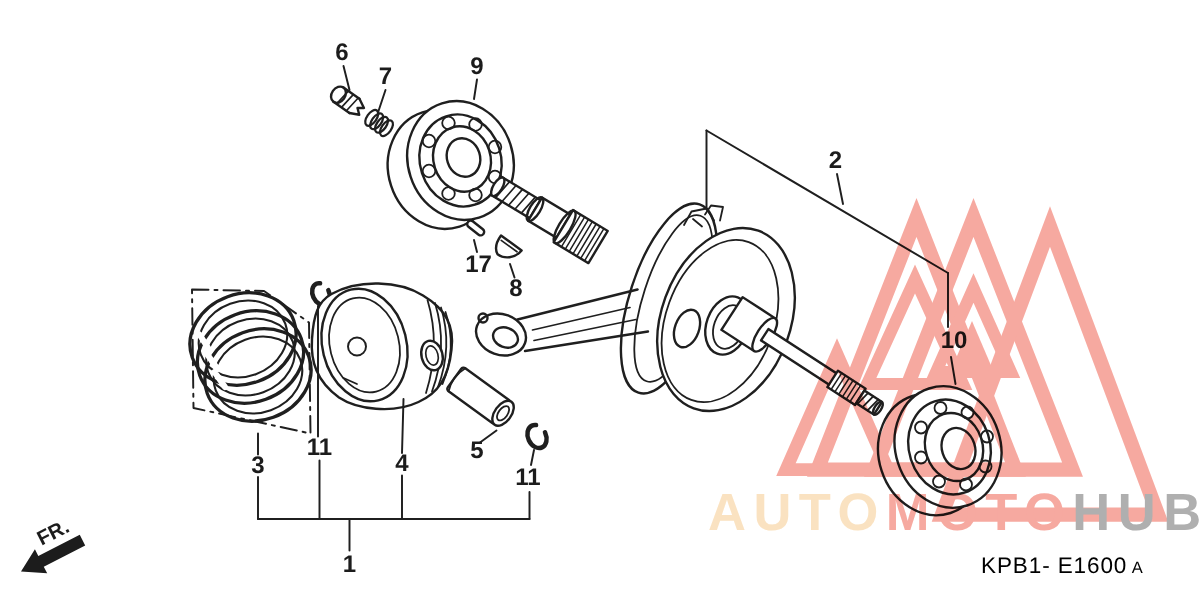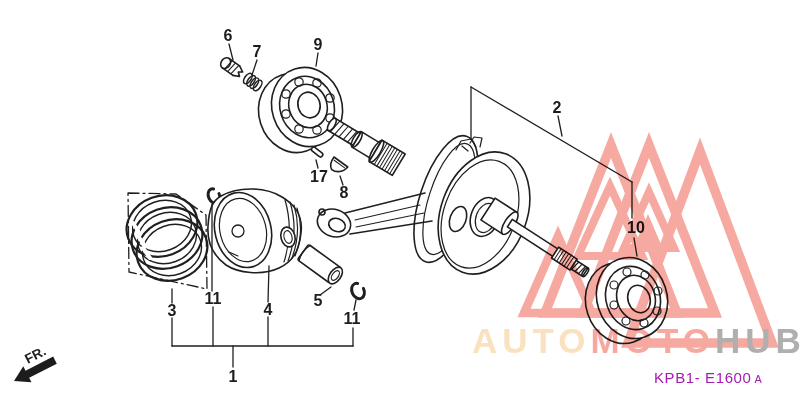--- a/index.html
+++ b/index.html
@@ -8,21 +8,21 @@
     font-family:"Liberation Sans","DejaVu Sans",sans-serif;
   }
   #line-art{position:absolute;left:0;top:0;}
   #callouts-layer{position:absolute;left:0;top:0;width:100%;height:100%;pointer-events:none;}
   .callout{
     position:absolute;transform:translate(-50%,-50%);
     font-weight:700;font-size:16px;color:#1c1c1c;line-height:1;
   }
   #watermark{position:absolute;left:0;top:0;mix-blend-mode:multiply;opacity:.92;}
   #part-code{
-    position:absolute;left:654px;top:369px;color:#a21caf;
+    position:absolute;left:654px;top:369px;color:#000000;
     font-size:15px;letter-spacing:.6px;font-weight:400;white-space:nowrap;
   }
   #part-code .suffix{font-size:11px;margin-left:3px;}
 </style>
 </head>
 <body>
 
 <div id="stage">
 
   <svg id="line-art" width="800" height="400" viewBox="0 0 800 400" fill="none" stroke="#1f1f1f" stroke-width="1.6" stroke-linecap="round" stroke-linejoin="round">

